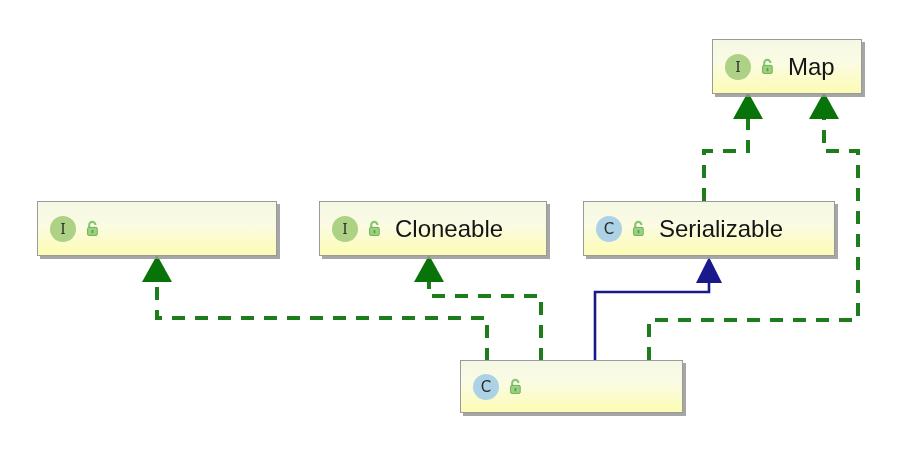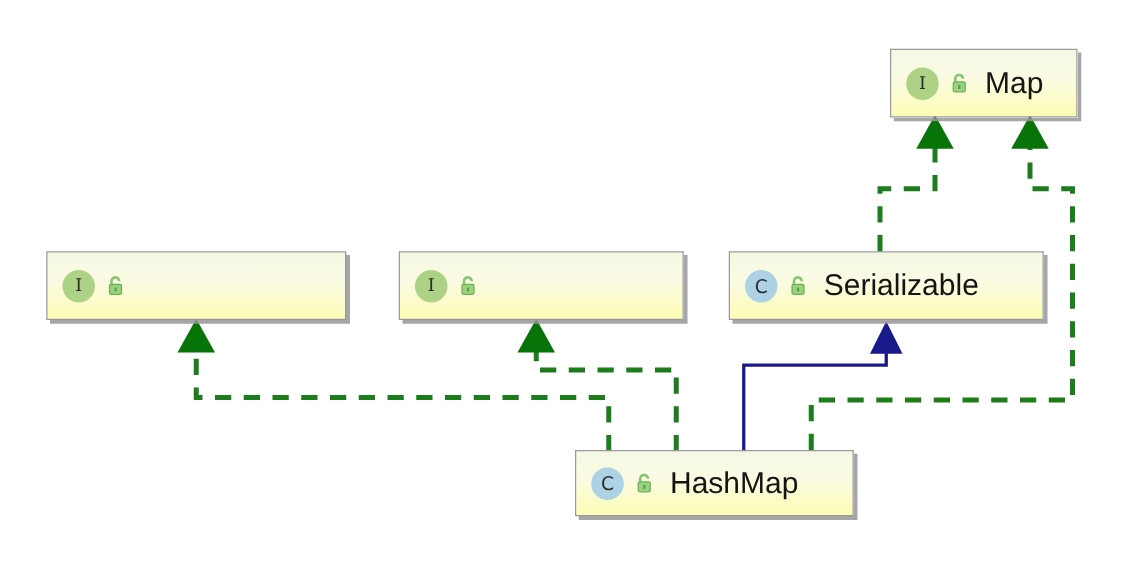--- a/index.html
+++ b/index.html
@@ -165,20 +165,21 @@
         <span class="glyph">I</span>
       </span>
       <span class="lock-icon">
         <svg viewBox="0 0 16 18" xmlns="http://www.w3.org/2000/svg">
           <path d="M4.2 7.4 V5.0 A3.1 3.1 0 0 1 10.4 5.0" fill="none" stroke="#87c671" stroke-width="2.1"></path>
           <rect x="2.6" y="7.4" width="9.6" height="8.0" rx="1.2" fill="#9ad37f" stroke="#6fae58" stroke-width="1"></rect>
           <rect x="6.6" y="10.0" width="1.7" height="3.2" fill="#5f9a4a"></rect>
         </svg>
       </span>
     </span>
+    <span class="node-label">Cloneable</span>
   </div>
 
   <div class="uml-node" id="node-abstractmap">
     <span class="node-icons">
       <span class="stereo-icon klass">
         <span class="glyph">C</span>
       </span>
       <span class="lock-icon">
         <svg viewBox="0 0 16 18" xmlns="http://www.w3.org/2000/svg">
           <path d="M4.2 7.4 V5.0 A3.1 3.1 0 0 1 10.4 5.0" fill="none" stroke="#87c671" stroke-width="2.1"></path>
@@ -196,16 +197,15 @@
         <span class="glyph">C</span>
       </span>
       <span class="lock-icon">
         <svg viewBox="0 0 16 18" xmlns="http://www.w3.org/2000/svg">
           <path d="M4.2 7.4 V5.0 A3.1 3.1 0 0 1 10.4 5.0" fill="none" stroke="#87c671" stroke-width="2.1"></path>
           <rect x="2.6" y="7.4" width="9.6" height="8.0" rx="1.2" fill="#9ad37f" stroke="#6fae58" stroke-width="1"></rect>
           <rect x="6.6" y="10.0" width="1.7" height="3.2" fill="#5f9a4a"></rect>
         </svg>
       </span>
     </span>
-    <span class="node-label">HashMap</span>
   </div>
 
 </div>
 
 </body></html>

